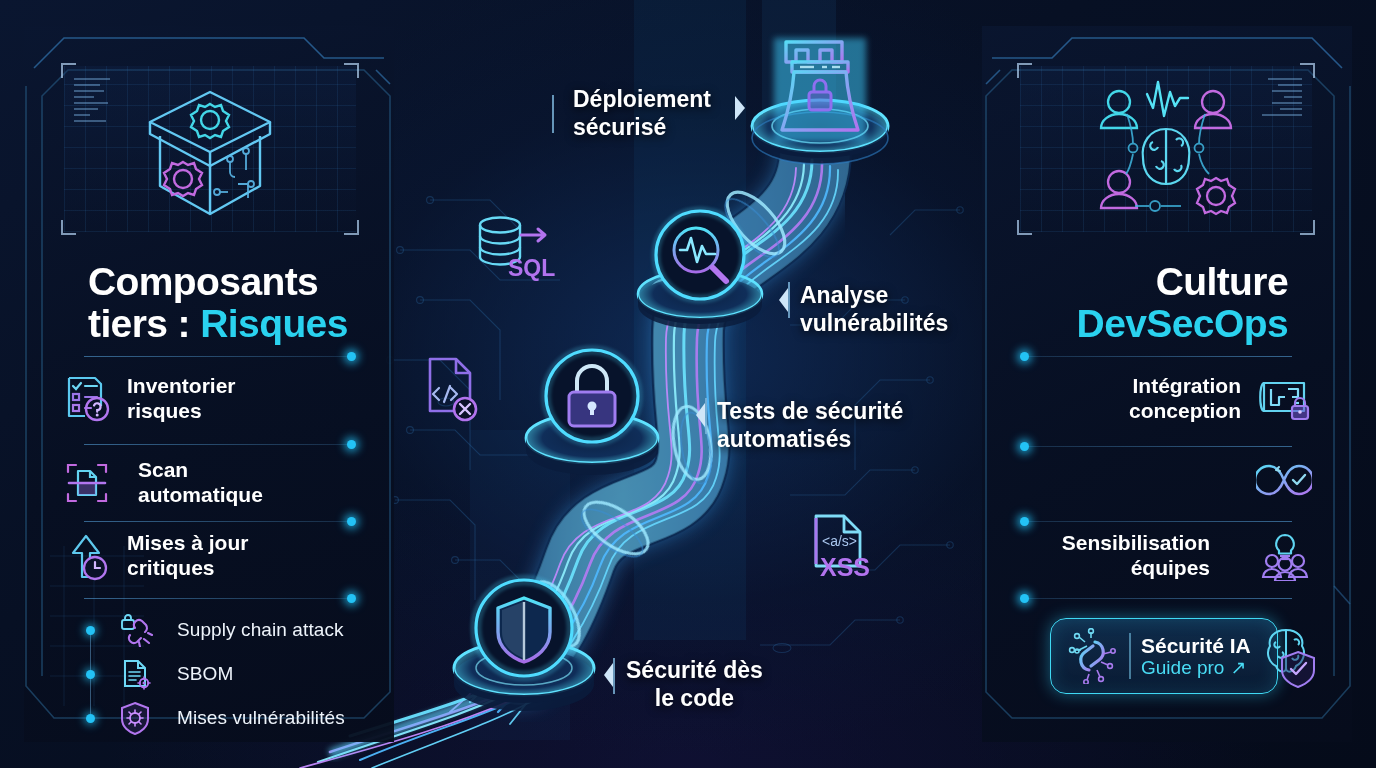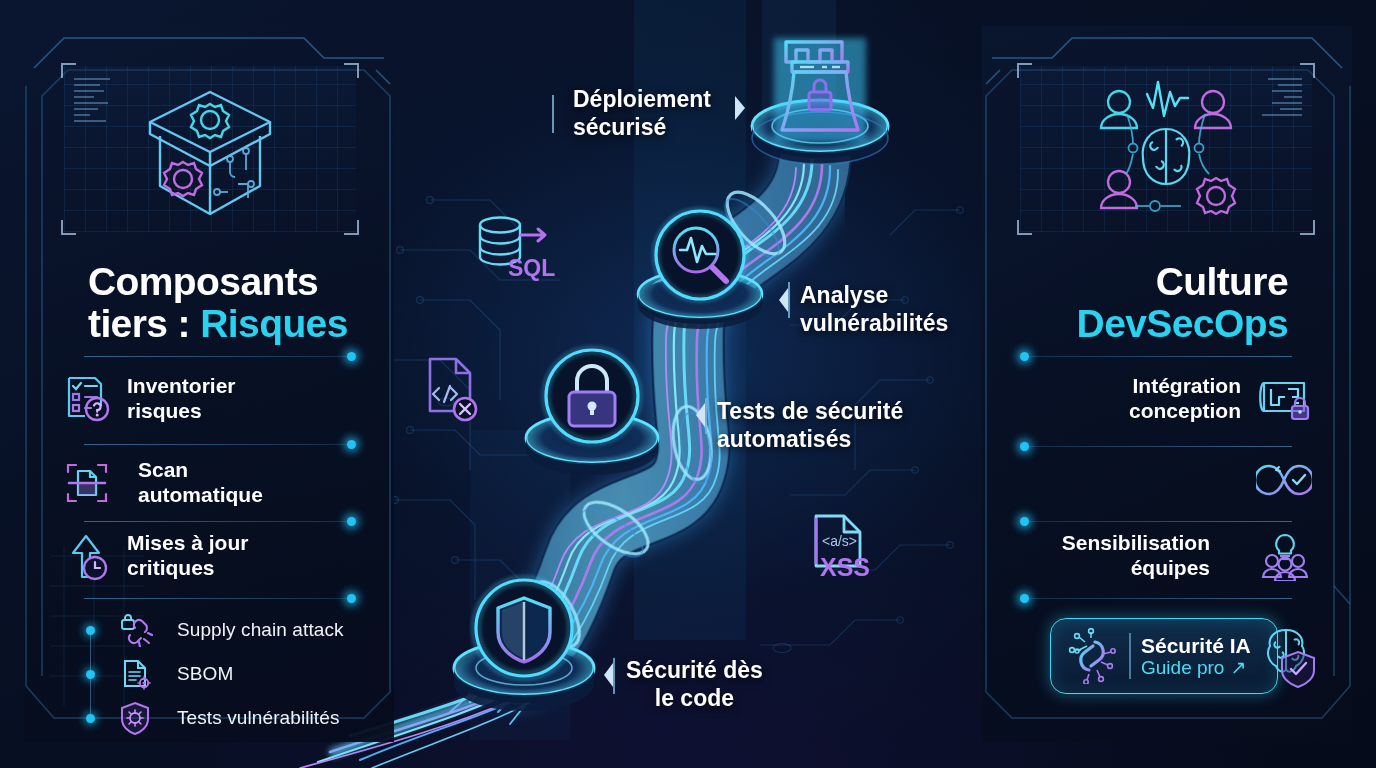--- a/index.html
+++ b/index.html
@@ -557,21 +557,21 @@
             <path d="M18 9 v3"></path>
               <path d="M18 22 v3"></path>
               <path d="M10 17 h3"></path>
               <path d="M23 17 h3"></path>
             <path d="M12 11 l2.5 2.5"></path>
               <path d="M24 11 l-2.5 2.5"></path>
             <path d="M12 23 l2.5 -2.5"></path>
               <path d="M24 23 l-2.5 -2.5"></path>
           </g>
         </svg>
-        <span class="btext">Tests vulnérabilités</span>
+        <span class="btext">Mises vulnérabilités</span>
       </div>
     </div>
   </div>
 
   <div class="panel right">
     <svg class="panel-frame" viewBox="0 0 370 716">
       <path d="M360 42 L330 12 L90 12 L70 32 L10 32" fill="none" stroke="#2f6fa8" stroke-width="1.6" opacity=".75"></path>
       <path d="M368 60 L368 660 L340 692 L30 692 L4 666 L4 70 L30 44 L326 44 L352 70 L352 650" fill="none" stroke="#2a648f" stroke-width="1.6" opacity=".55"></path>
       <path d="M18 44 L4 58" stroke="#2f6fa8" stroke-width="1.6" fill="none" opacity=".7"></path>
       <path d="M352 560 L368 578" stroke="#2f6fa8" stroke-width="1.6" fill="none" opacity=".5"></path>

